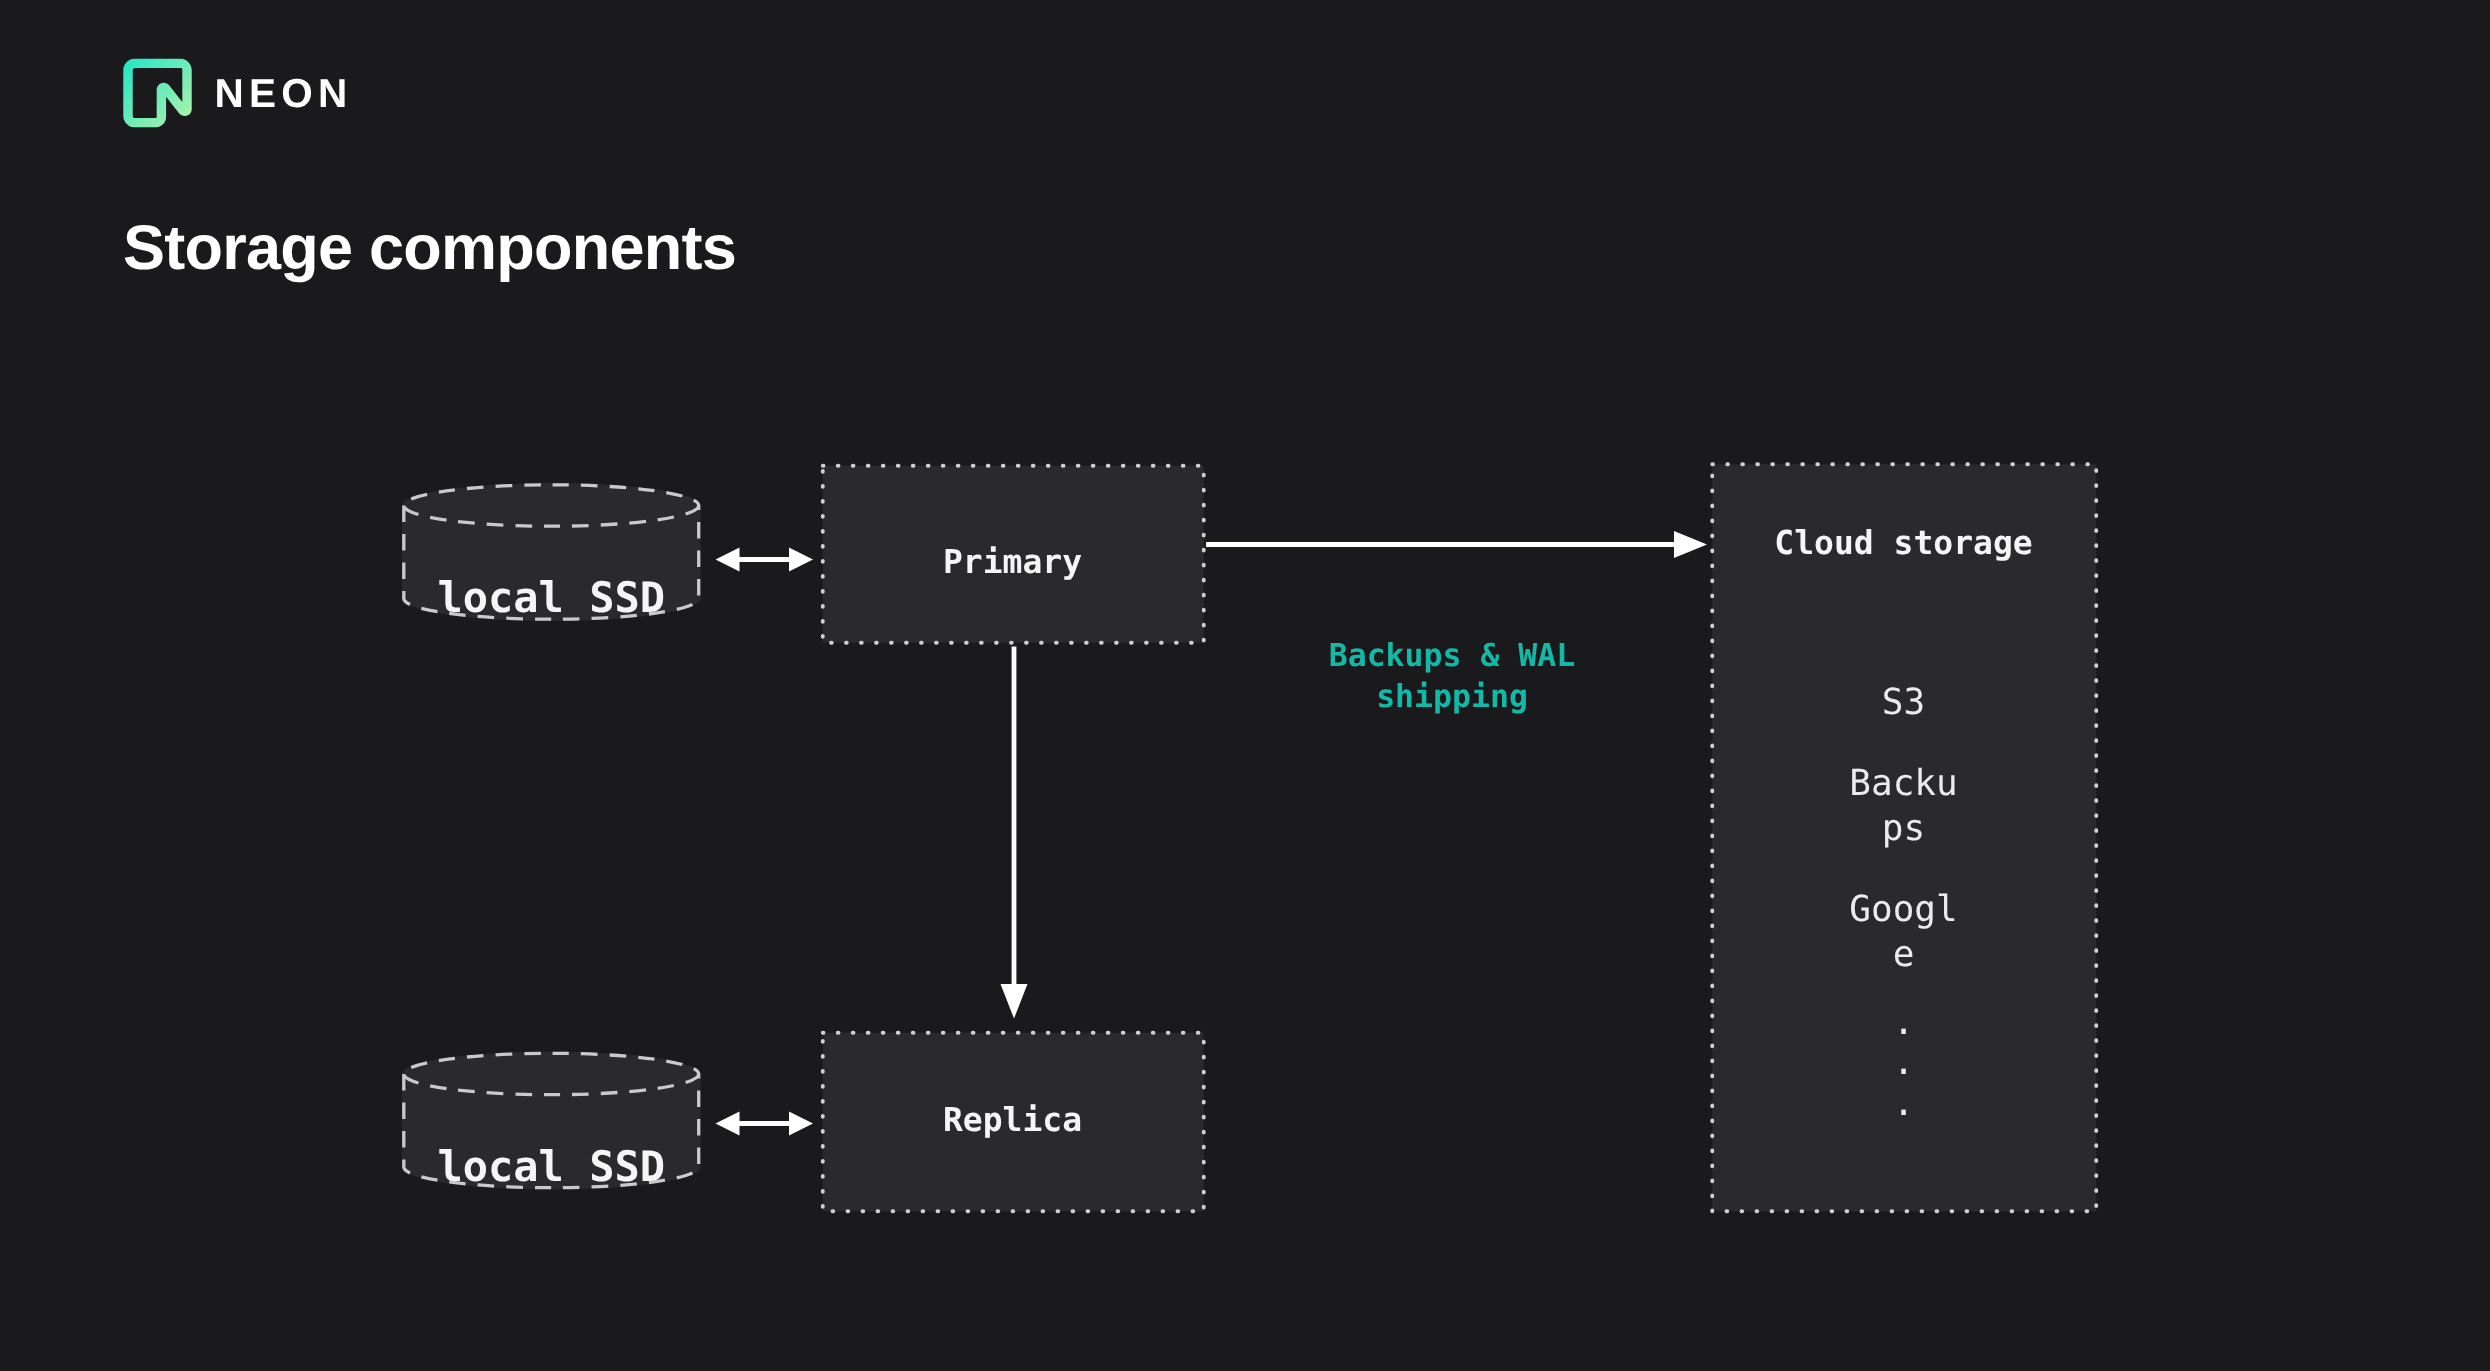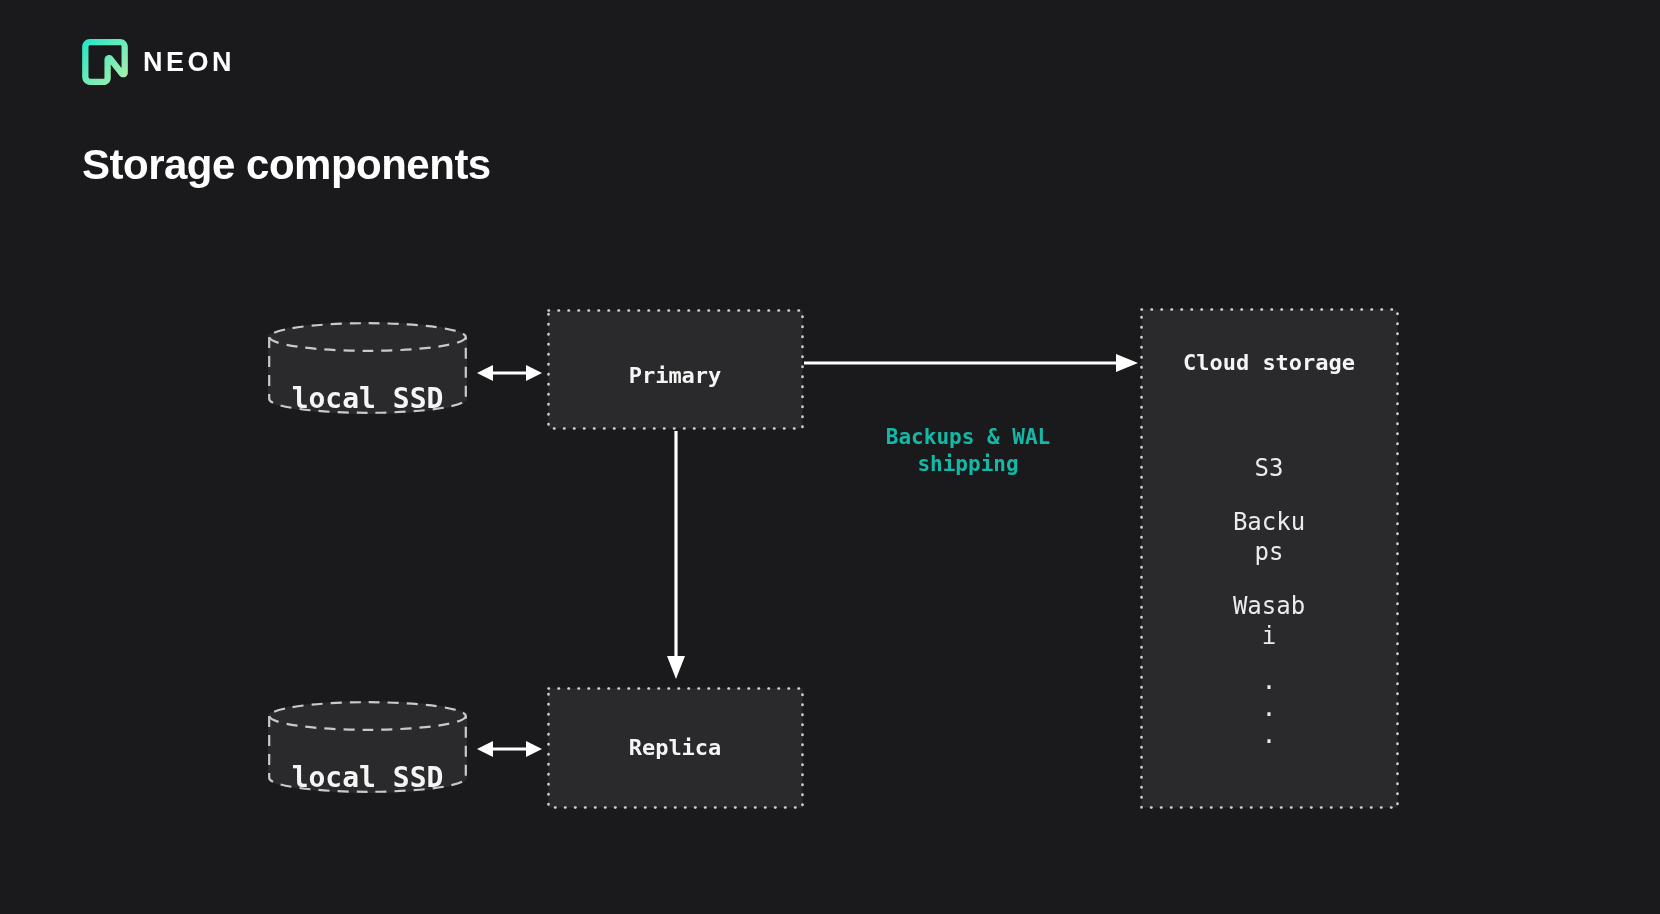--- a/index.html
+++ b/index.html
@@ -132,21 +132,21 @@
 
   <div class="abs node-label ssd-label mono" style="left:268px; top:701px; width:199px; height:92px;">local SSD</div>
 
   <div class="abs node-label mono" style="left:548px; top:688px; width:254px; height:119px;">Replica</div>
 
   <div class="abs cloud-title mono" style="left:1141px; top:350px; width:256px;">Cloud storage</div>
 
   <div class="abs provider-list" style="left:1141px; top:453px; width:256px;">
     <div class="provider-item mono">S3</div>
     <div class="provider-item mono">Backups</div>
-    <div class="provider-item mono">Wasabi</div>
+    <div class="provider-item mono">Google</div>
   </div>
 
   <div class="abs dots-column mono" style="left:1141px; top:668px; width:256px;">
     <div class="mono">.</div>
     <div class="mono">.</div>
     <div class="mono">.</div>
   </div>
 
 </div>
 

